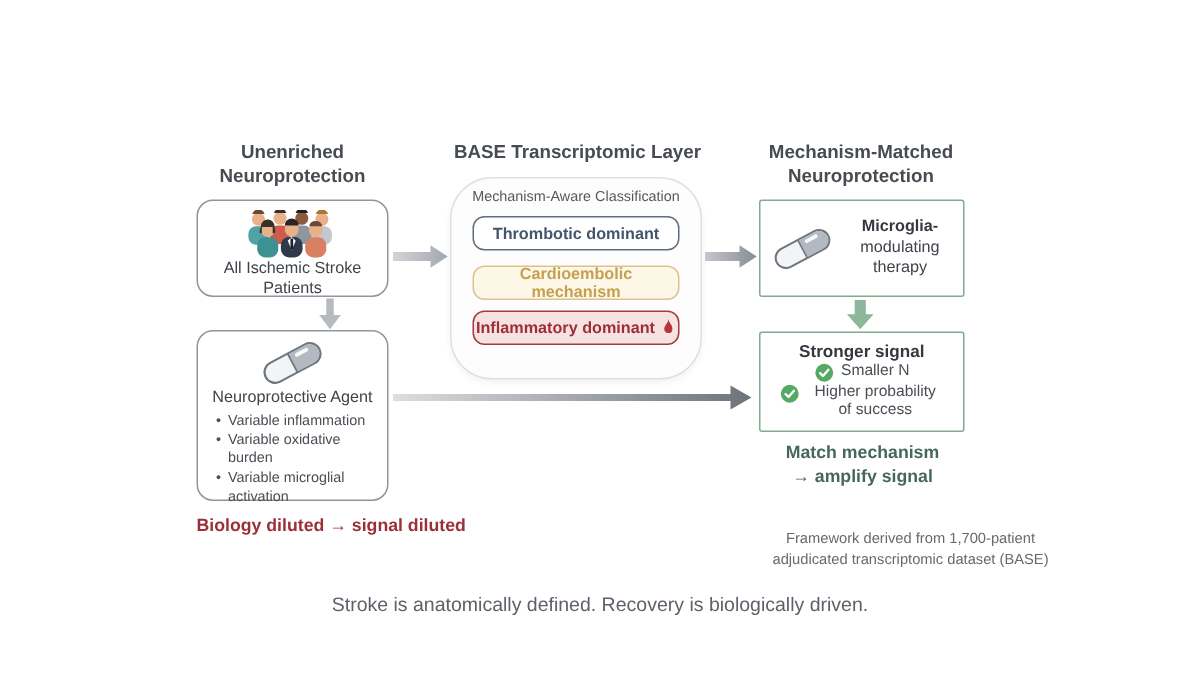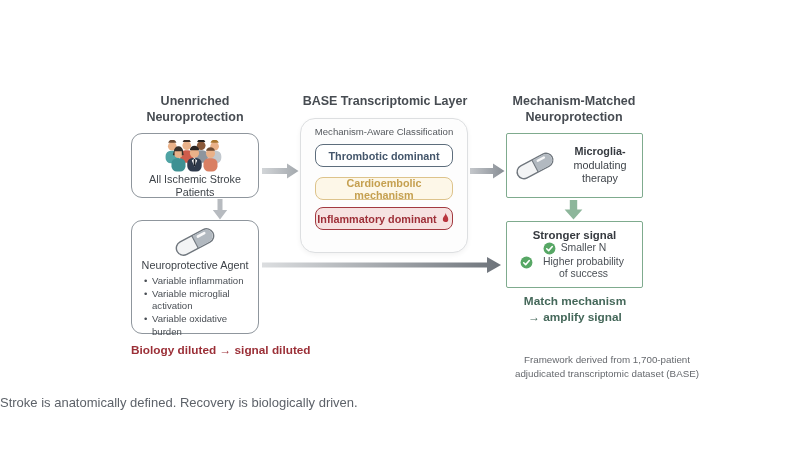--- a/index.html
+++ b/index.html
@@ -35,21 +35,21 @@
   }
   .bullet-list li::before{content:"•";position:absolute;left:0;color:#4a4f55;}
   
   .caption-red{
     position:absolute;left:131px;top:343px;width:190px;
     font-size:11.8px;font-weight:700;color:#9b2f37;
   }
   
   .base-panel{
     position:absolute;left:300px;top:118px;width:168px;height:135px;
-    background:#fdfdfd;border:1.5px solid #dddfe1;border-radius:15px;box-sizing:border-box;
+    background:#fdfdfd;border:1.5px solid #dddfe1;border-radius:28px;box-sizing:border-box;
     box-shadow:0 2px 5px rgba(0,0,0,.05);text-align:center;
   }
   .panel-title{font-size:9.6px;color:#55595e;margin-top:7px;font-weight:400;}
   .class-pill{
     position:relative;margin:0 auto;width:138px;height:23px;border-radius:8px;box-sizing:border-box;
     display:flex;align-items:center;justify-content:center;gap:3px;
     font-size:10.8px;font-weight:600;border:1.6px solid;
   }
   #pill-thrombotic{margin-top:7px;border-color:#5d6d7c;color:#44566b;background:#ffffff;}
   #pill-cardio{margin-top:10px;border-color:#ddc38b;color:#c5a050;background:#fdf7e8;}
@@ -68,21 +68,21 @@
   .caption-green{
     position:absolute;left:496px;top:294px;width:158px;text-align:center;
     font-size:11.8px;font-weight:700;color:#45685a;line-height:1.35;
   }
   
   .footnote{
     position:absolute;left:487px;top:353px;width:240px;text-align:center;
     font-size:9.8px;color:#66696e;line-height:1.45;
   }
   .tagline{
-    position:absolute;left:0;top:395px;width:800px;
+    position:absolute;left:0;top:395px;width:800px;text-align:center;
     font-size:13px;color:#5d6269;
   }
   
   .arrows{position:absolute;left:0;top:0;pointer-events:none;}
   .icon-svg{display:block;}
 </style>
 </head>
 <body>
 
 <div class="stage">
@@ -154,22 +154,22 @@
           <rect x="3.5" y="8.5" width="37" height="13" rx="6.5" fill="#f3f4f5" stroke="#6f767d" stroke-width="1.3"></rect>
           <path d="M22 9.1h11.8a5.9 5.9 0 0 1 0 11.8H22z" fill="#b2b9c0"></path>
           <line x1="22" y1="8.6" x2="22" y2="21.4" stroke="#6f767d" stroke-width="1"></line>
           <rect x="25.5" y="10.6" width="9" height="2.4" rx="1.2" fill="#ffffff" opacity="0.9"></rect>
         </g>
       </svg>
     </span>
     <div class="box-label">Neuroprotective Agent</div>
     <ul class="bullet-list">
       <li>Variable inflammation</li>
+      <li>Variable oxidative burden</li>
       <li>Variable microglial activation</li>
-      <li>Variable oxidative burden</li>
     </ul>
   </div>
 
   <div class="caption-red">Biology diluted → signal diluted</div>
 
   <div class="base-panel">
     <div class="panel-title">Mechanism-Aware Classification</div>
     <div class="class-pill" id="pill-thrombotic">
       <span>Thrombotic dominant</span>
     </div>

